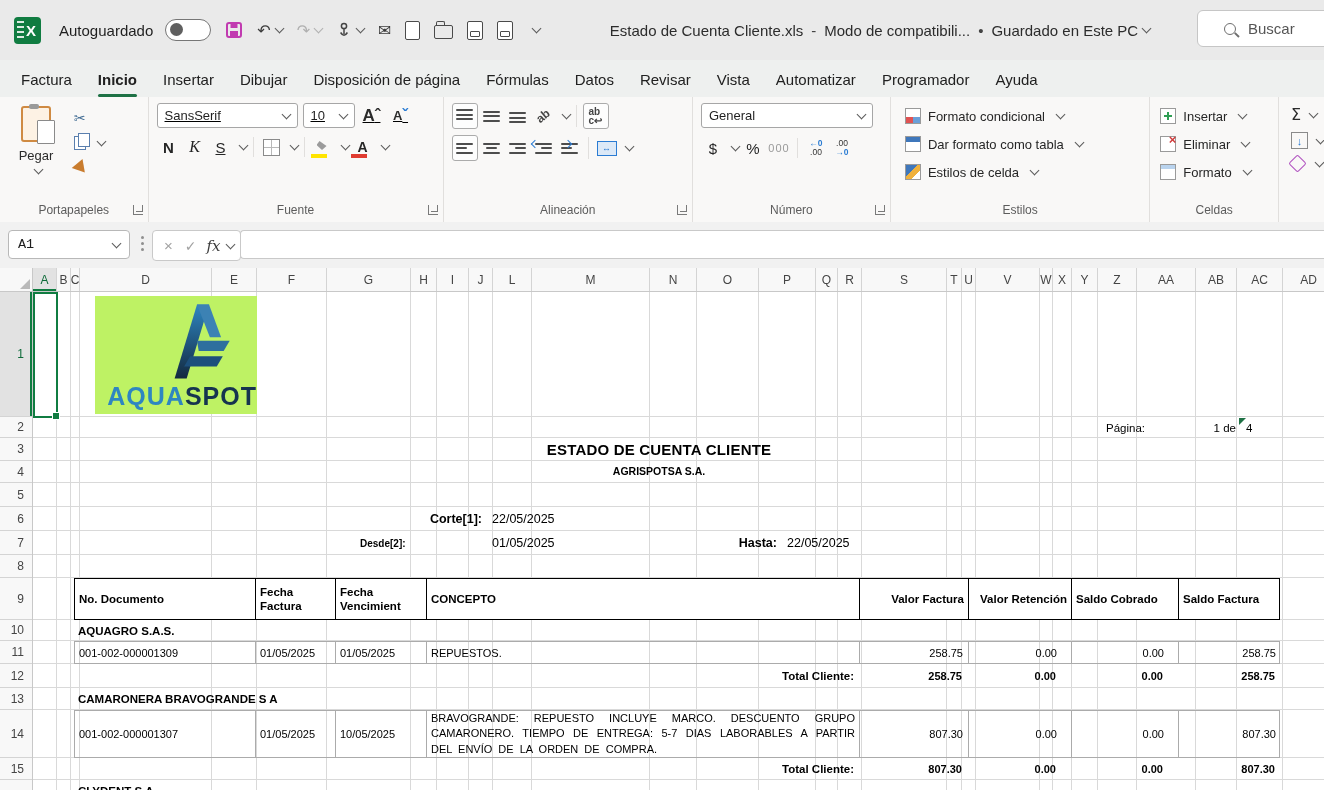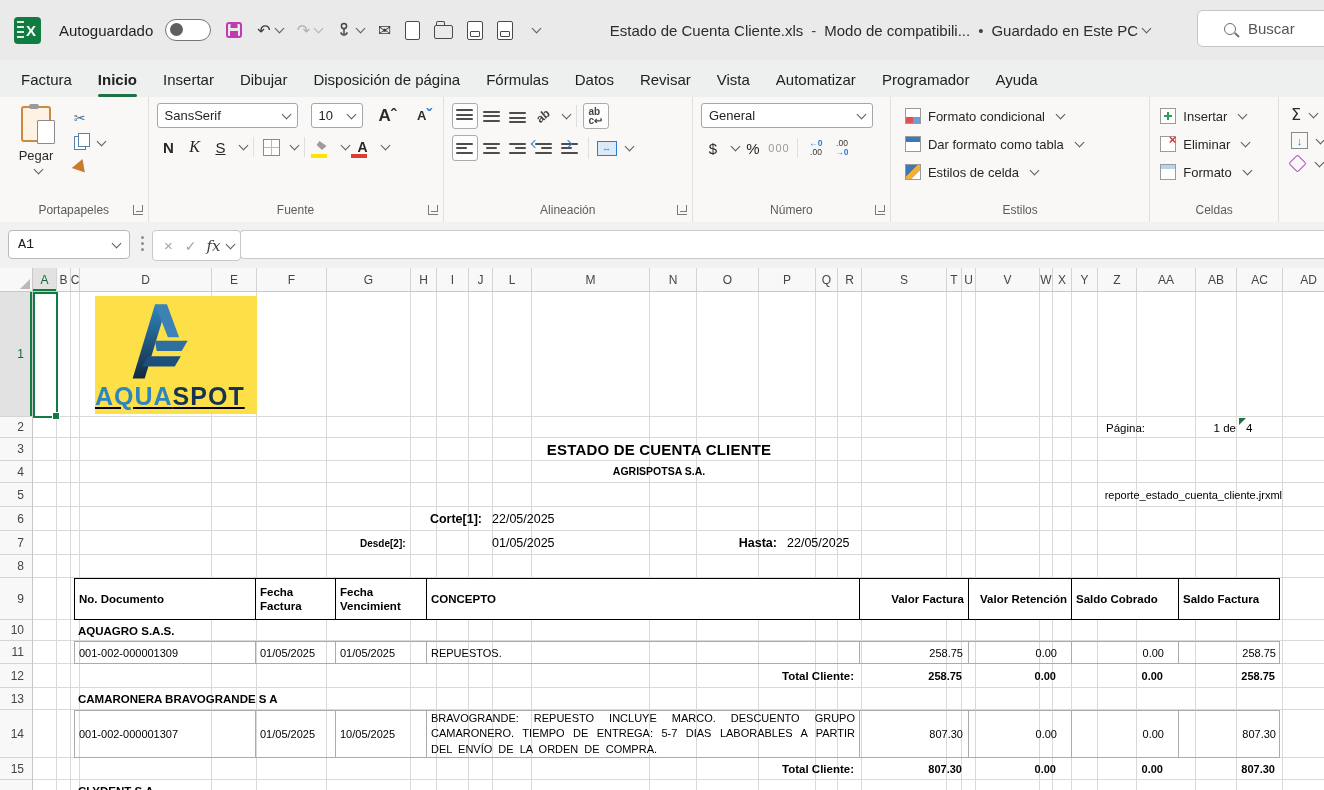--- a/index.html
+++ b/index.html
@@ -144,21 +144,21 @@
         border-right:1px solid #c8c8c8;box-sizing:border-box;display:flex;flex-direction:column;overflow:hidden;}
   .rowh{flex:none;display:flex;align-items:center;justify-content:flex-end;padding-right:8px;
         font-size:12px;color:#454545;border-bottom:1px solid #d4d4d4;box-sizing:border-box;cursor:pointer;}
   .rowh.sel{background:#e2e2e2;color:#0e6b39;box-shadow:inset -2px 0 0 #107c41;}
   .vl{position:absolute;top:24px;bottom:0;width:1px;background:#d9d9d9;}
   .hl{position:absolute;left:33px;right:0;height:1px;background:#d9d9d9;}
   .a1sel{position:absolute;left:33px;top:24px;width:25px;height:126px;border:2px solid #107c41;box-sizing:border-box;}
   .a1sel::after{content:"";position:absolute;right:-4px;bottom:-4px;width:6px;height:6px;background:#107c41;border:1px solid #fff;}
 
   
-  .logo{position:absolute;left:95px;top:28px;width:162px;height:118px;background:#fde047;text-align:left;text-decoration:underline;}
+  .logo{position:absolute;left:95px;top:28px;width:162px;height:118px;background:#bef264;text-align:right;}
   .logo-text{font-weight:bold;font-size:25px;letter-spacing:1px;margin-top:-4px;white-space:nowrap;}
   .logo-text .a{color:#2e86c1;}
   .logo-text .b{color:#16344f;}
   .txt{position:absolute;white-space:nowrap;color:#000;}
   .b{font-weight:bold;}
   .gtri{position:absolute;width:0;height:0;border-top:7px solid #1e7145;border-right:7px solid transparent;}
   .trow{position:absolute;left:74px;width:1206px;display:flex;box-sizing:border-box;}
   .trow .tc{flex:none;box-sizing:border-box;display:flex;flex-direction:column;justify-content:center;
         padding:1px 4px;overflow:hidden;}
   .thead{border:1.5px solid #000;background:#fff;font-weight:bold;font-size:11.5px;line-height:1.25;}
@@ -281,21 +281,21 @@
       </div>
     </div>
     <div class="rlabel">
         <span>Portapapeles</span>
         <span class="lnch"></span>
       </div>
   </div>
 
   <div class="rgroup" style="width:298px">
     <div class="rbody" style="flex-direction:column;gap:7px;">
-      <div class="fr" style="gap:13px;">
+      <div class="fr" style="gap:5px;text-decoration:underline;">
         <div class="selbox-ui" style="width:141px;">
           <span>SansSerif</span>
             <span class="chev"></span>
         </div>
         <div class="selbox-ui" style="width:52px;">
           <span>10</span>
             <span class="chev"></span>
         </div>
         <div class="btn">
             <span class="fA">A</span>
@@ -657,21 +657,20 @@
     </div>
   </div>
 
   <div class="txt" style="left:1086px;top:150px;height:20px;line-height:20px;font-size:11.5px;padding-left:20px;">Página:</div>
   <div class="txt" style="left:1130px;top:150px;width:106px;height:20px;line-height:20px;font-size:11.5px;text-align:right;">1 de</div>
   <div class="gtri" style="left:1239px;top:150px;"></div>
   <div class="txt" style="left:1246px;top:150px;height:20px;line-height:20px;font-size:11.5px;">4</div>
 
   <div class="txt b" style="left:74px;top:194px;width:1170px;height:18px;line-height:18px;font-size:10.5px;text-align:center;">AGRISPOTSA S.A.</div>
   <div class="txt b" style="left:74px;top:172px;width:1170px;height:20px;line-height:20px;font-size:15px;text-align:center;letter-spacing:.2px;">ESTADO DE CUENTA CLIENTE</div>
-  <div class="txt" style="left:1000px;top:216px;width:282px;height:22px;line-height:22px;font-size:11px;text-align:right;">reporte_estado_cuenta_cliente.jrxml</div>
 
   <div class="txt b" style="left:350px;top:240px;width:132px;height:23px;line-height:23px;font-size:12.5px;text-align:right;">Corte[1]:</div>
   <div class="txt" style="left:492px;top:240px;height:23px;line-height:23px;font-size:12.5px;">22/05/2025</div>
   <div class="txt b" style="left:360px;top:264px;width:132px;height:23px;line-height:23px;font-size:10px;text-align:left;">Desde[2]:</div>
   <div class="txt" style="left:492px;top:264px;height:23px;line-height:23px;font-size:12.5px;">01/05/2025</div>
   <div class="txt b" style="left:690px;top:264px;width:87px;height:23px;line-height:23px;font-size:12.5px;text-align:right;">Hasta:</div>
   <div class="txt" style="left:787px;top:264px;height:23px;line-height:23px;font-size:12.5px;">22/05/2025</div>
 
   <div class="trow thead" style="top:310px;height:42px;">
     <div class="tc w1">No. Documento</div>

